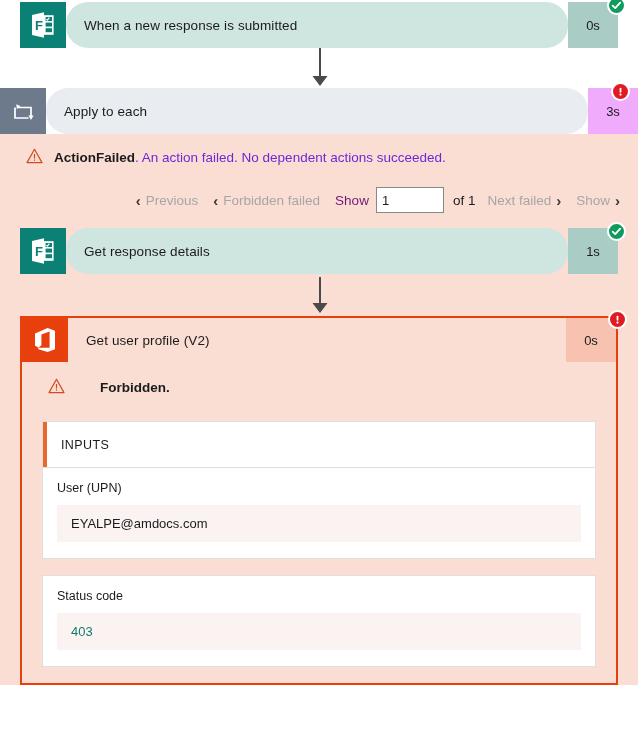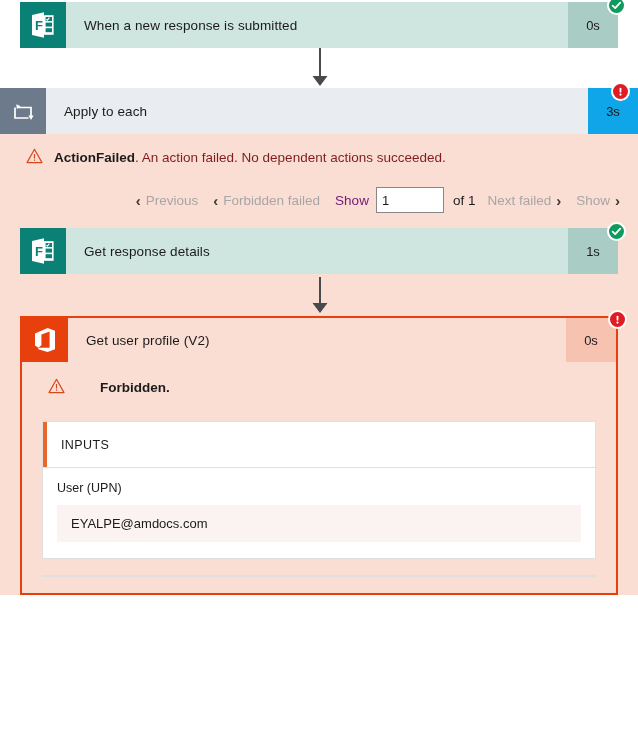--- a/index.html
+++ b/index.html
@@ -9,33 +9,33 @@
     background: #ffffff;
     font-family: "Liberation Sans", sans-serif;
     overflow: hidden;
   }
   .canvas { position: relative; width: 638px; height: 734px; background: #fff; }
 
   
   .card-row { position: relative; display: flex; align-items: stretch; height: 46px; }
   .card-icon { width: 46px; min-width: 46px; display: flex; align-items: center; justify-content: center; }
   .card-title { flex: 1; display: flex; align-items: center; padding-left: 18px;
-                font-size: 13.5px; color: #1b1b1b; letter-spacing: .1px; }
+                font-size: 13.5px; color: #1b1b1b; letter-spacing: .1px; border-radius: 22px; }
   .card-dur { width: 50px; min-width: 50px; display: flex; align-items: center;
               justify-content: center; font-size: 13px; color: #1b1b1b; }
 
   
   .c-success .card-icon { background: #0a8174; }
   .c-success .card-title { background: #cfe5e0; }
   .c-success .card-dur { background: #a9ccc5; }
 
   
   .c-grey .card-icon { background: #6d7a8c; }
   .c-grey .card-title { background: #e9ecf0; }
-  .c-grey .card-dur { background: #0ea5e9; }
+  .c-grey .card-dur { background: #f0abfc; }
 
   
   .c-fail .card-icon { background: #e8400c; }
   .c-fail .card-title { background: #fbded3; }
   .c-fail .card-dur { background: #f7c3b0; }
 
   
   .badge { position: absolute; width: 19px; height: 19px; border-radius: 50%;
            display: flex; align-items: center; justify-content: center;
            border: 2px solid #fff; }
@@ -46,21 +46,21 @@
   
   .arrow { position: absolute; }
   .arrow svg { display: block; }
 
   
   .loop-body { background: #fbded3; }
   .err-banner { display: flex; align-items: center; padding: 14px 0 14px 26px;
                 font-size: 13.5px; color: #323130; }
   .err-banner .warn-ico { margin-right: 11px; flex: 0 0 auto; }
   .err-banner b { font-weight: bold; color: #1b1b1b; }
-  .err-banner .msg { color: #7f1d1d; }
+  .err-banner .msg { color: #6d28d9; }
 
   
   .pager { display: flex; align-items: center; justify-content: flex-end;
            padding: 6px 18px 10px 0; font-size: 13.5px; gap: 0; }
   .pg-link { display: inline-flex; align-items: center; gap: 5px;
              color: #a6a6a6; margin-right: 15px; cursor: pointer; }
   .pg-link .chev { color: #3b3a39; font-size: 15px; font-weight: bold; line-height: 1; }
   .pg-strong { color: #701a75; margin-right: 7px; }
   .pg-input { width: 68px; height: 26px; border: 1px solid #8a8886; background: #fff;
               font-family: "Liberation Sans", sans-serif; font-size: 13px;
@@ -247,20 +247,24 @@
               <div class="panel-bar"></div>
               <div class="panel-title">INPUTS</div>
             </div>
             <div class="field">
               <div class="field-label">User (UPN)</div>
               <div class="field-val">EYALPE@amdocs.com</div>
             </div>
           </div>
 
           <div class="panel">
+            <div class="field">
+              <div class="field-label">Status code</div>
+              <div class="field-val code">403</div>
+            </div>
           </div>
 
         </div>
       </div>
 
     </div>
   </div>
 
 </div>
 

